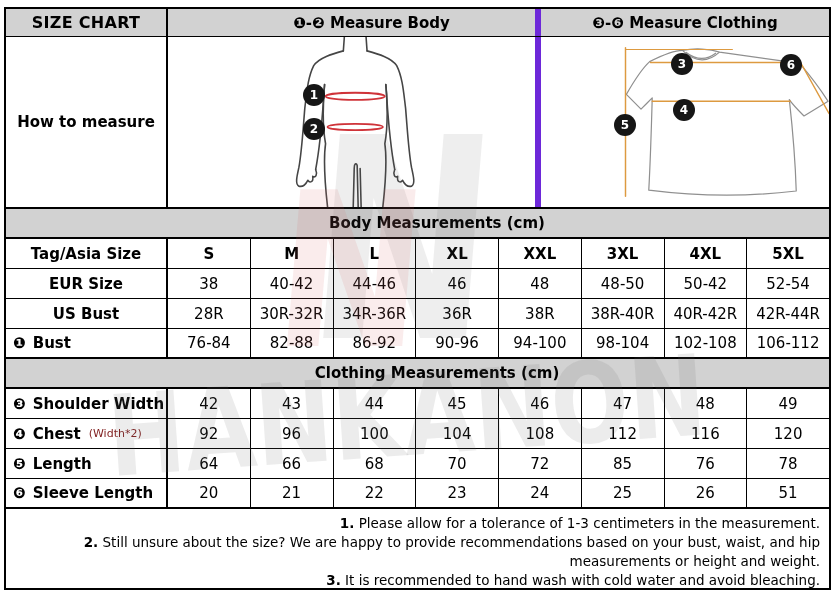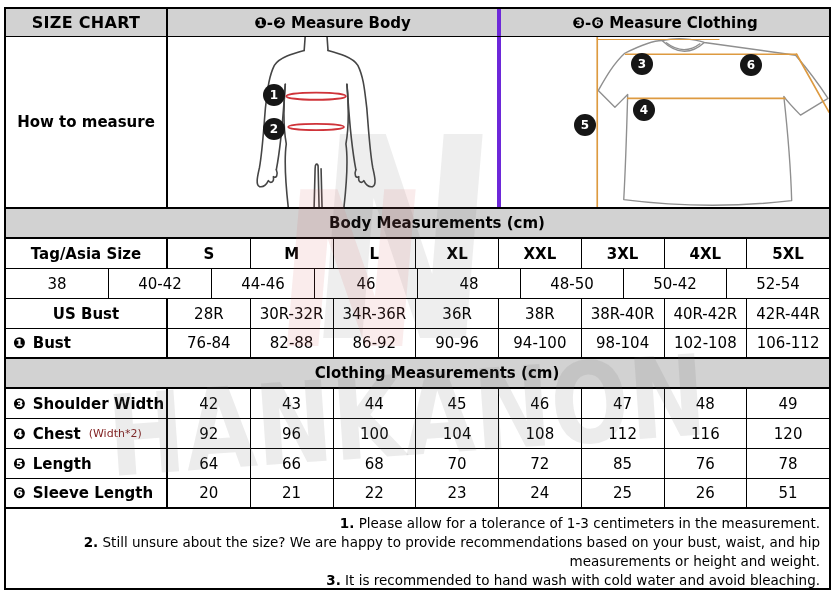--- a/index.html
+++ b/index.html
@@ -10,21 +10,21 @@
   .tbl {
     position: absolute; left: 4px; top: 7px; width: 827px; height: 583px;
     border: 2px solid #000; display: flex; flex-direction: column; background: #fff;
   }
   .row { display: flex; flex: none; border-bottom: 1px solid #000; }
   .row.thick { border-bottom-width: 2px; }
   .cell { display: flex; align-items: center; justify-content: center; overflow: hidden; }
 
   
   .c-label { width: 162px; border-right: 2px solid #000; flex: none; font-weight: bold; font-size: 15px; }
-  .c-body  { width: 333px; border-right: 4px solid #6d28d9; flex: none; }
+  .c-body  { width: 333px; border-right: 6px solid #6d28d9; flex: none; margin-left: 40px; }
   .c-cloth { flex: 1; }
   .val { flex: 1; border-right: 1px solid #000; font-size: 15px; }
   .val:last-child { border-right: none; }
 
   
   .r-head { height: 28px; background: #d2d2d2; }
   .r-head .cell { font-weight: bold; }
   .r-head .c-label { font-size: 16px; letter-spacing: 0.3px; }
   .r-head .c-body, .r-head .c-cloth { font-size: 15px; }
 
@@ -141,20 +141,21 @@
       <div class="cell val">M</div>
       <div class="cell val">L</div>
       <div class="cell val">XL</div>
       <div class="cell val">XXL</div>
       <div class="cell val">3XL</div>
       <div class="cell val">4XL</div>
       <div class="cell val">5XL</div>
     </div>
 
     <div class="row r-data">
+      <div class="cell c-label">EUR Size</div>
       <div class="cell val">38</div>
       <div class="cell val">40-42</div>
       <div class="cell val">44-46</div>
       <div class="cell val">46</div>
       <div class="cell val">48</div>
       <div class="cell val">48-50</div>
       <div class="cell val">50-42</div>
       <div class="cell val">52-54</div>
     </div>
 

